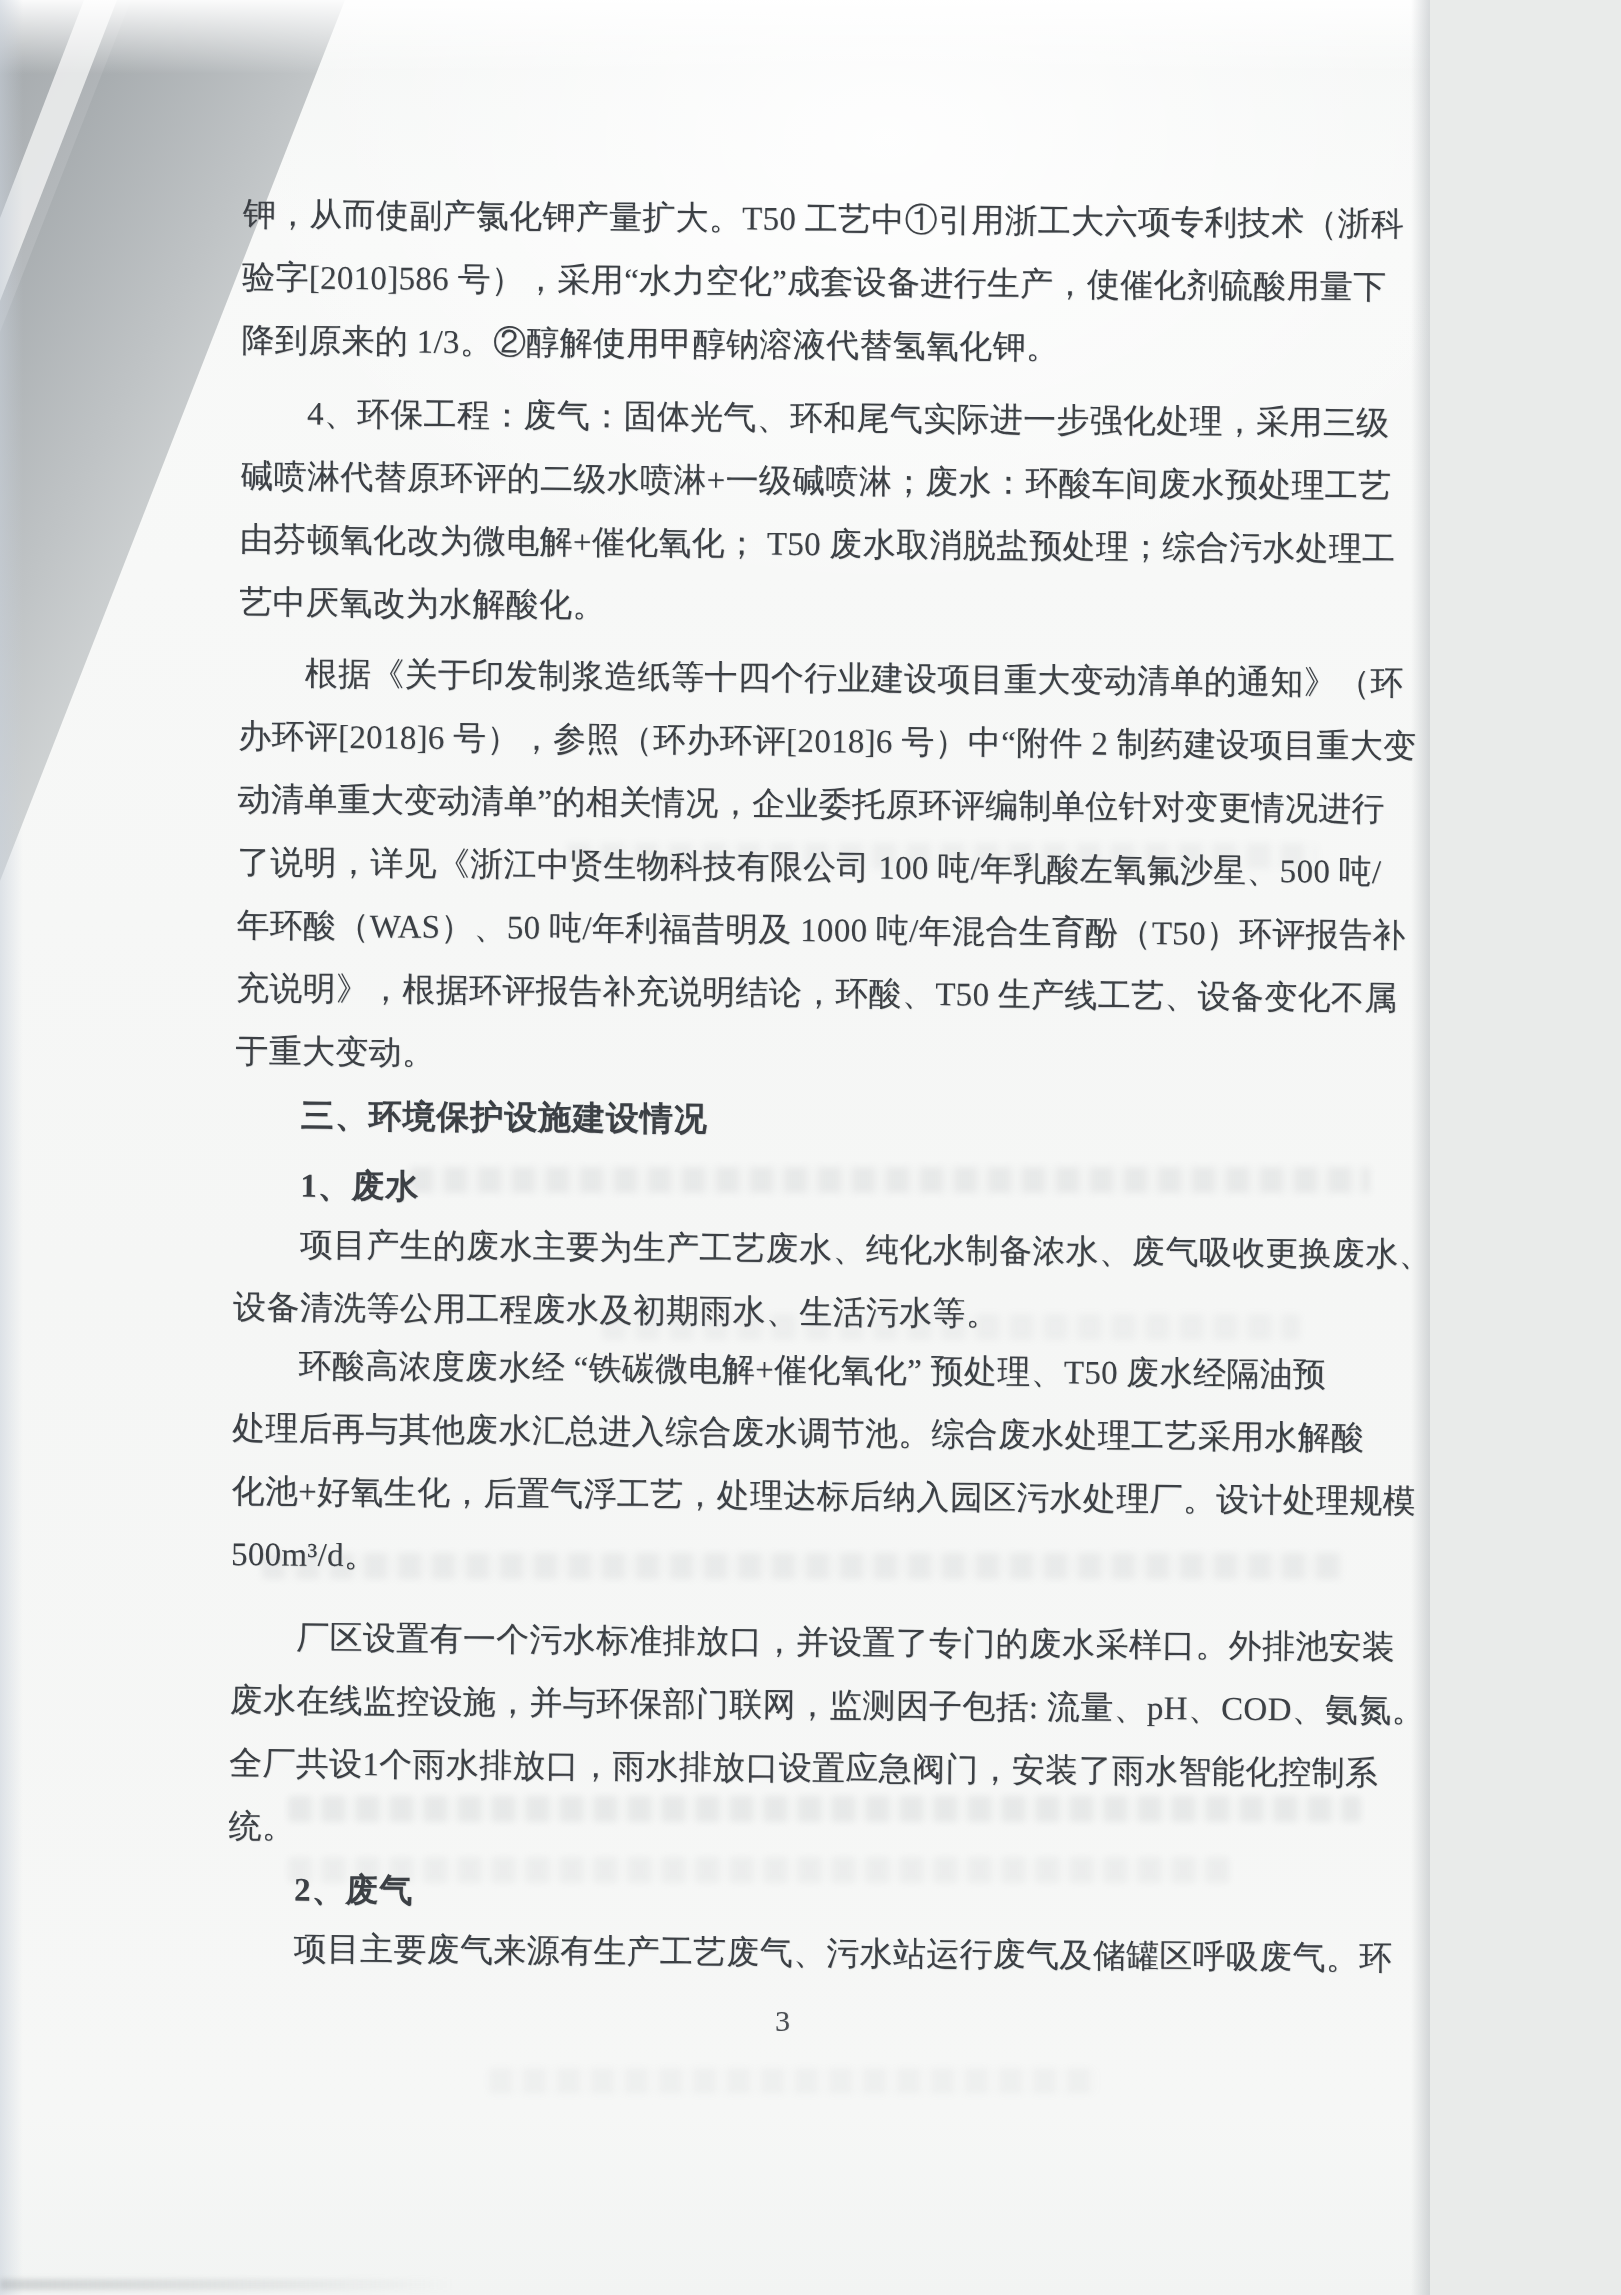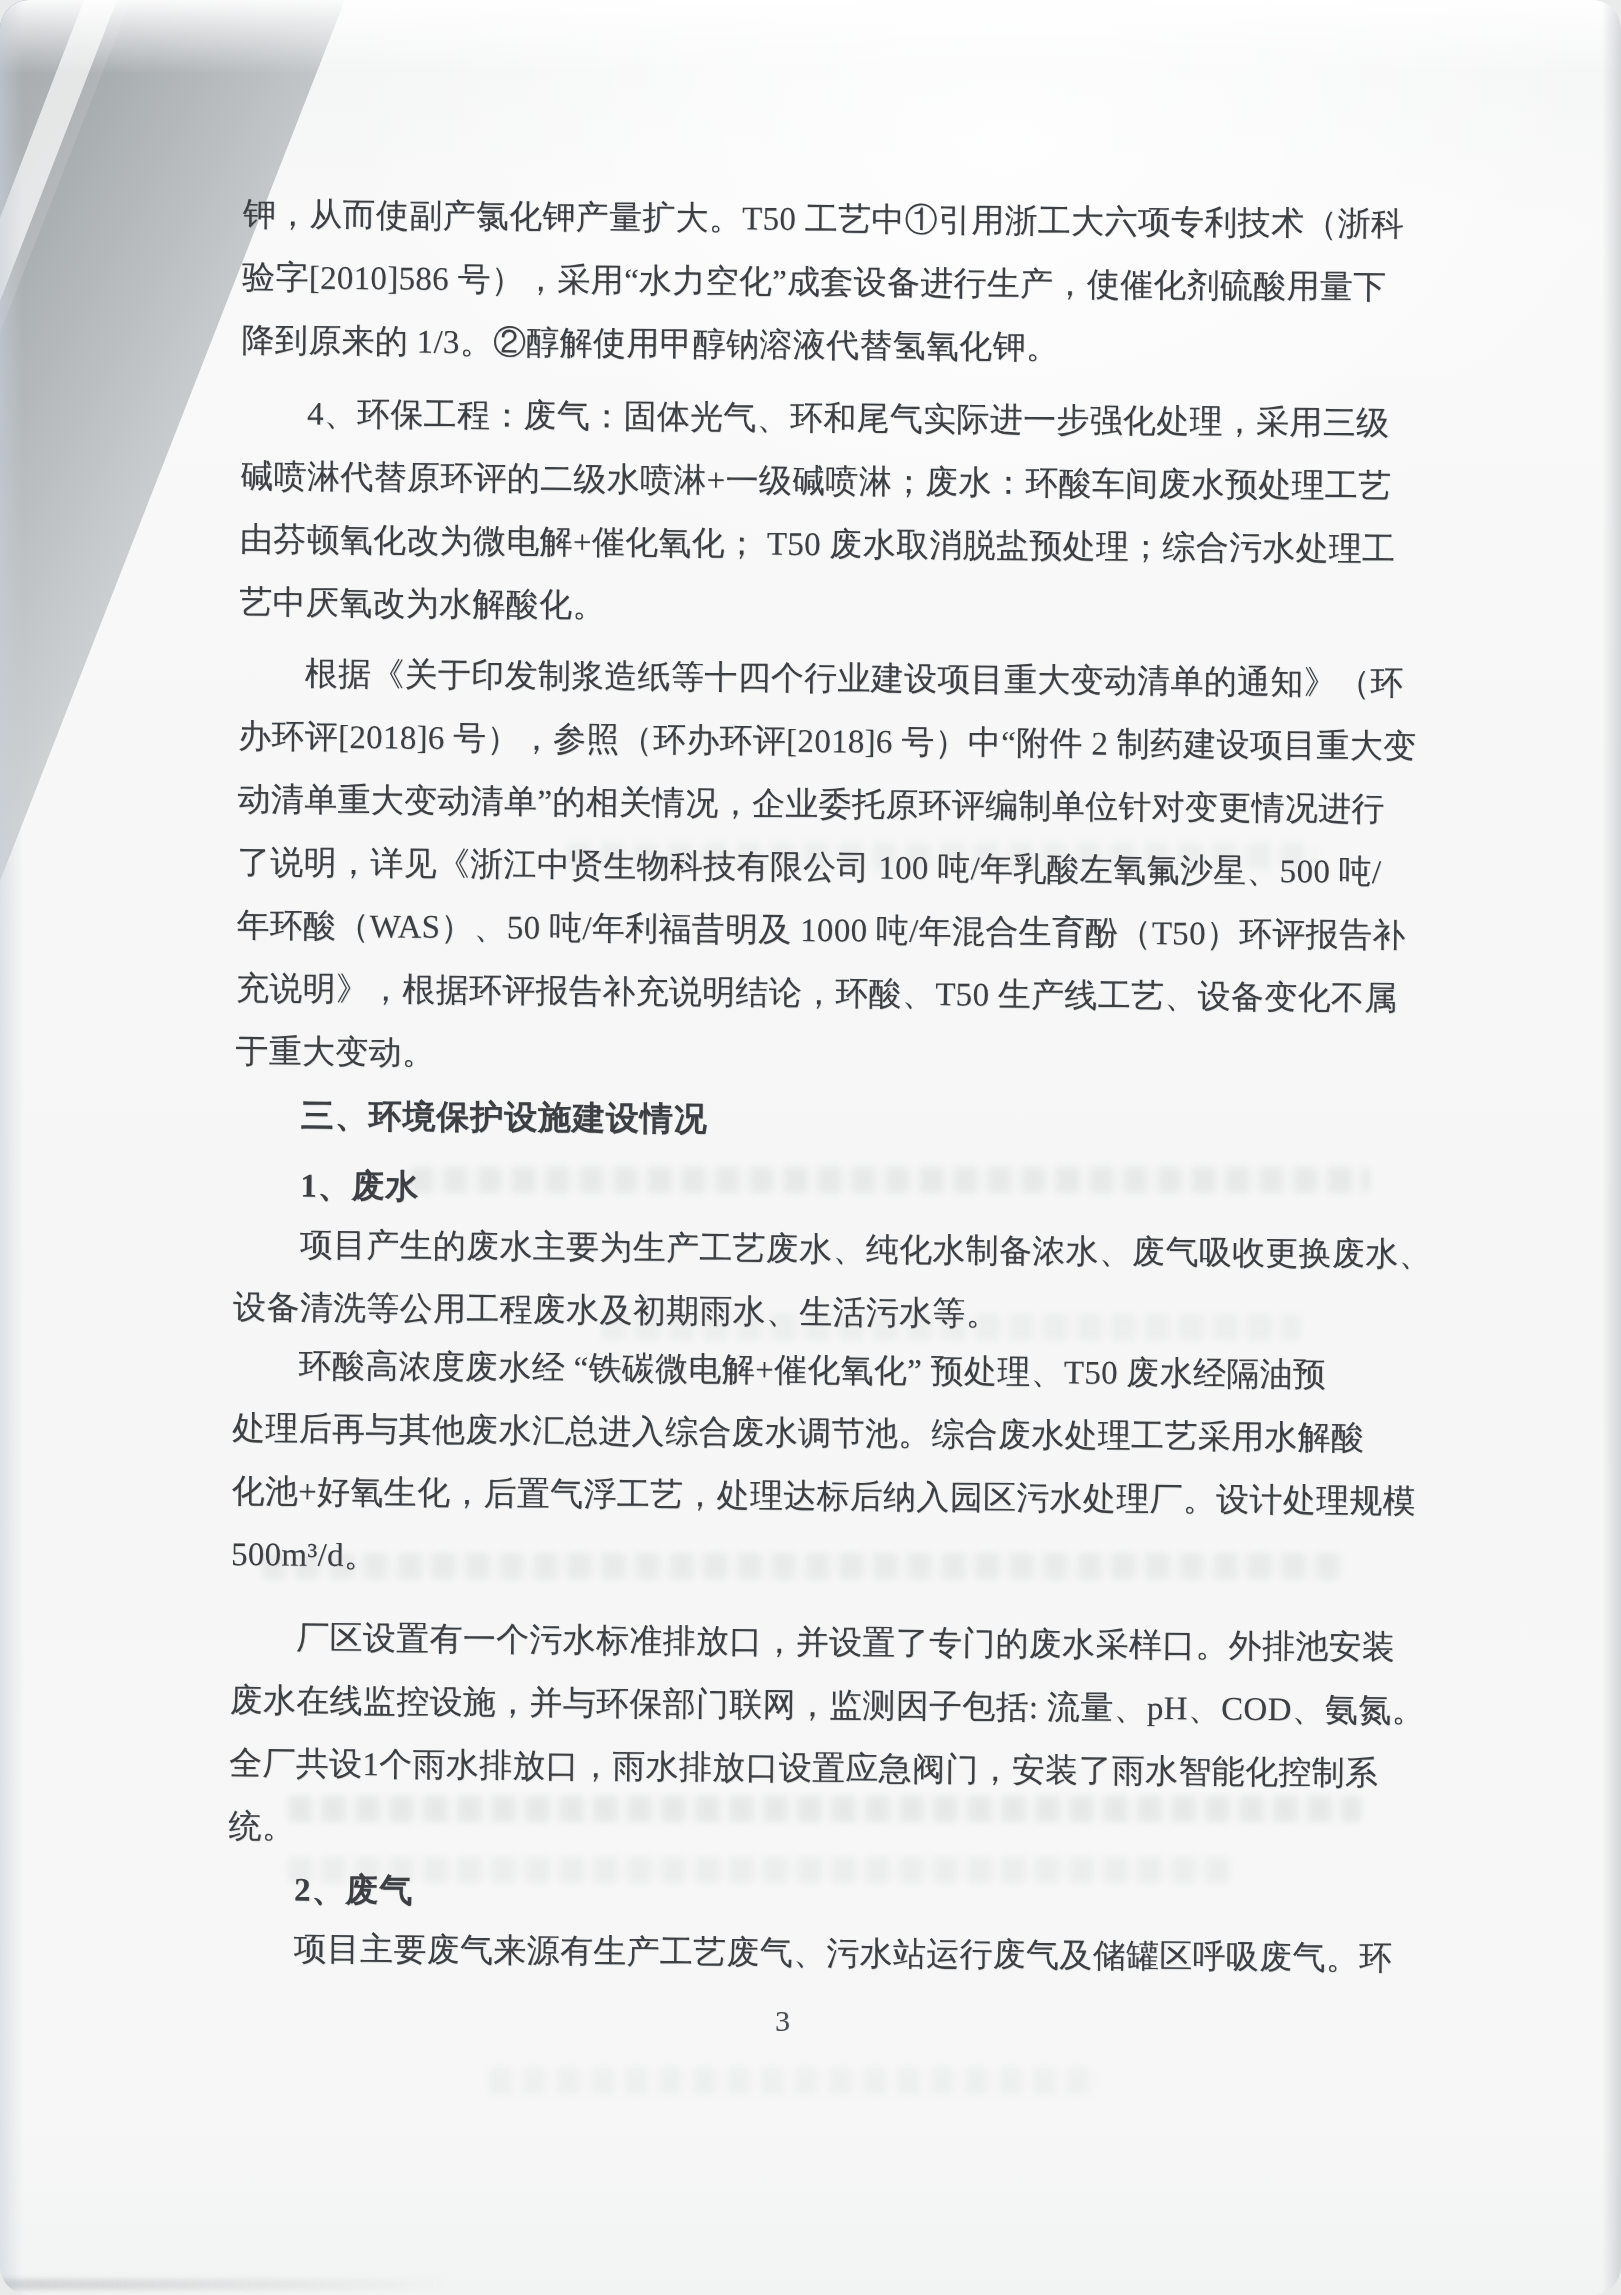--- a/index.html
+++ b/index.html
@@ -2,25 +2,24 @@
 <html style="font-size:14px"><head>
 <meta charset="utf-8">
 <style>
   html,body{margin:0;padding:0;}
   body{
     width:1621px;height:2295px;overflow:hidden;
     background:#e9ebea;
     font-family:"Liberation Serif","DejaVu Serif",serif;
   }
   .scan{
-    position:relative;width:1621px;height:2295px;overflow:hidden;
+    position:relative;width:1430px;height:2295px;overflow:hidden;
     background:
       radial-gradient(1134px 785px at 62% 6%, rgba(255,255,255,0.85), rgba(255,255,255,0) 60%),
       linear-gradient(180deg,#f3f5f4 0%,#f8f9f8 10%,#f5f6f5 55%,#f6f7f6 92%,#f2f4f3 100%);
-    border-radius: 29px;
   }
   
   .corner-wedge{
     position:absolute;left:0;top:0;width:366px;height:890px;
     clip-path:polygon(0 0,345px 0,0 881px);
     background:linear-gradient(118deg,#979c9f 0%,#a7acaf 16%,#bfc3c5 40%,#dde0e0 68%,#eff1f1 88%,#f5f6f6 100%);
   }
   .corner-edge{
     position:absolute;left:0;top:0;width:148px;height:349px;
     clip-path:polygon(0 0,131px 0,0 332px);

